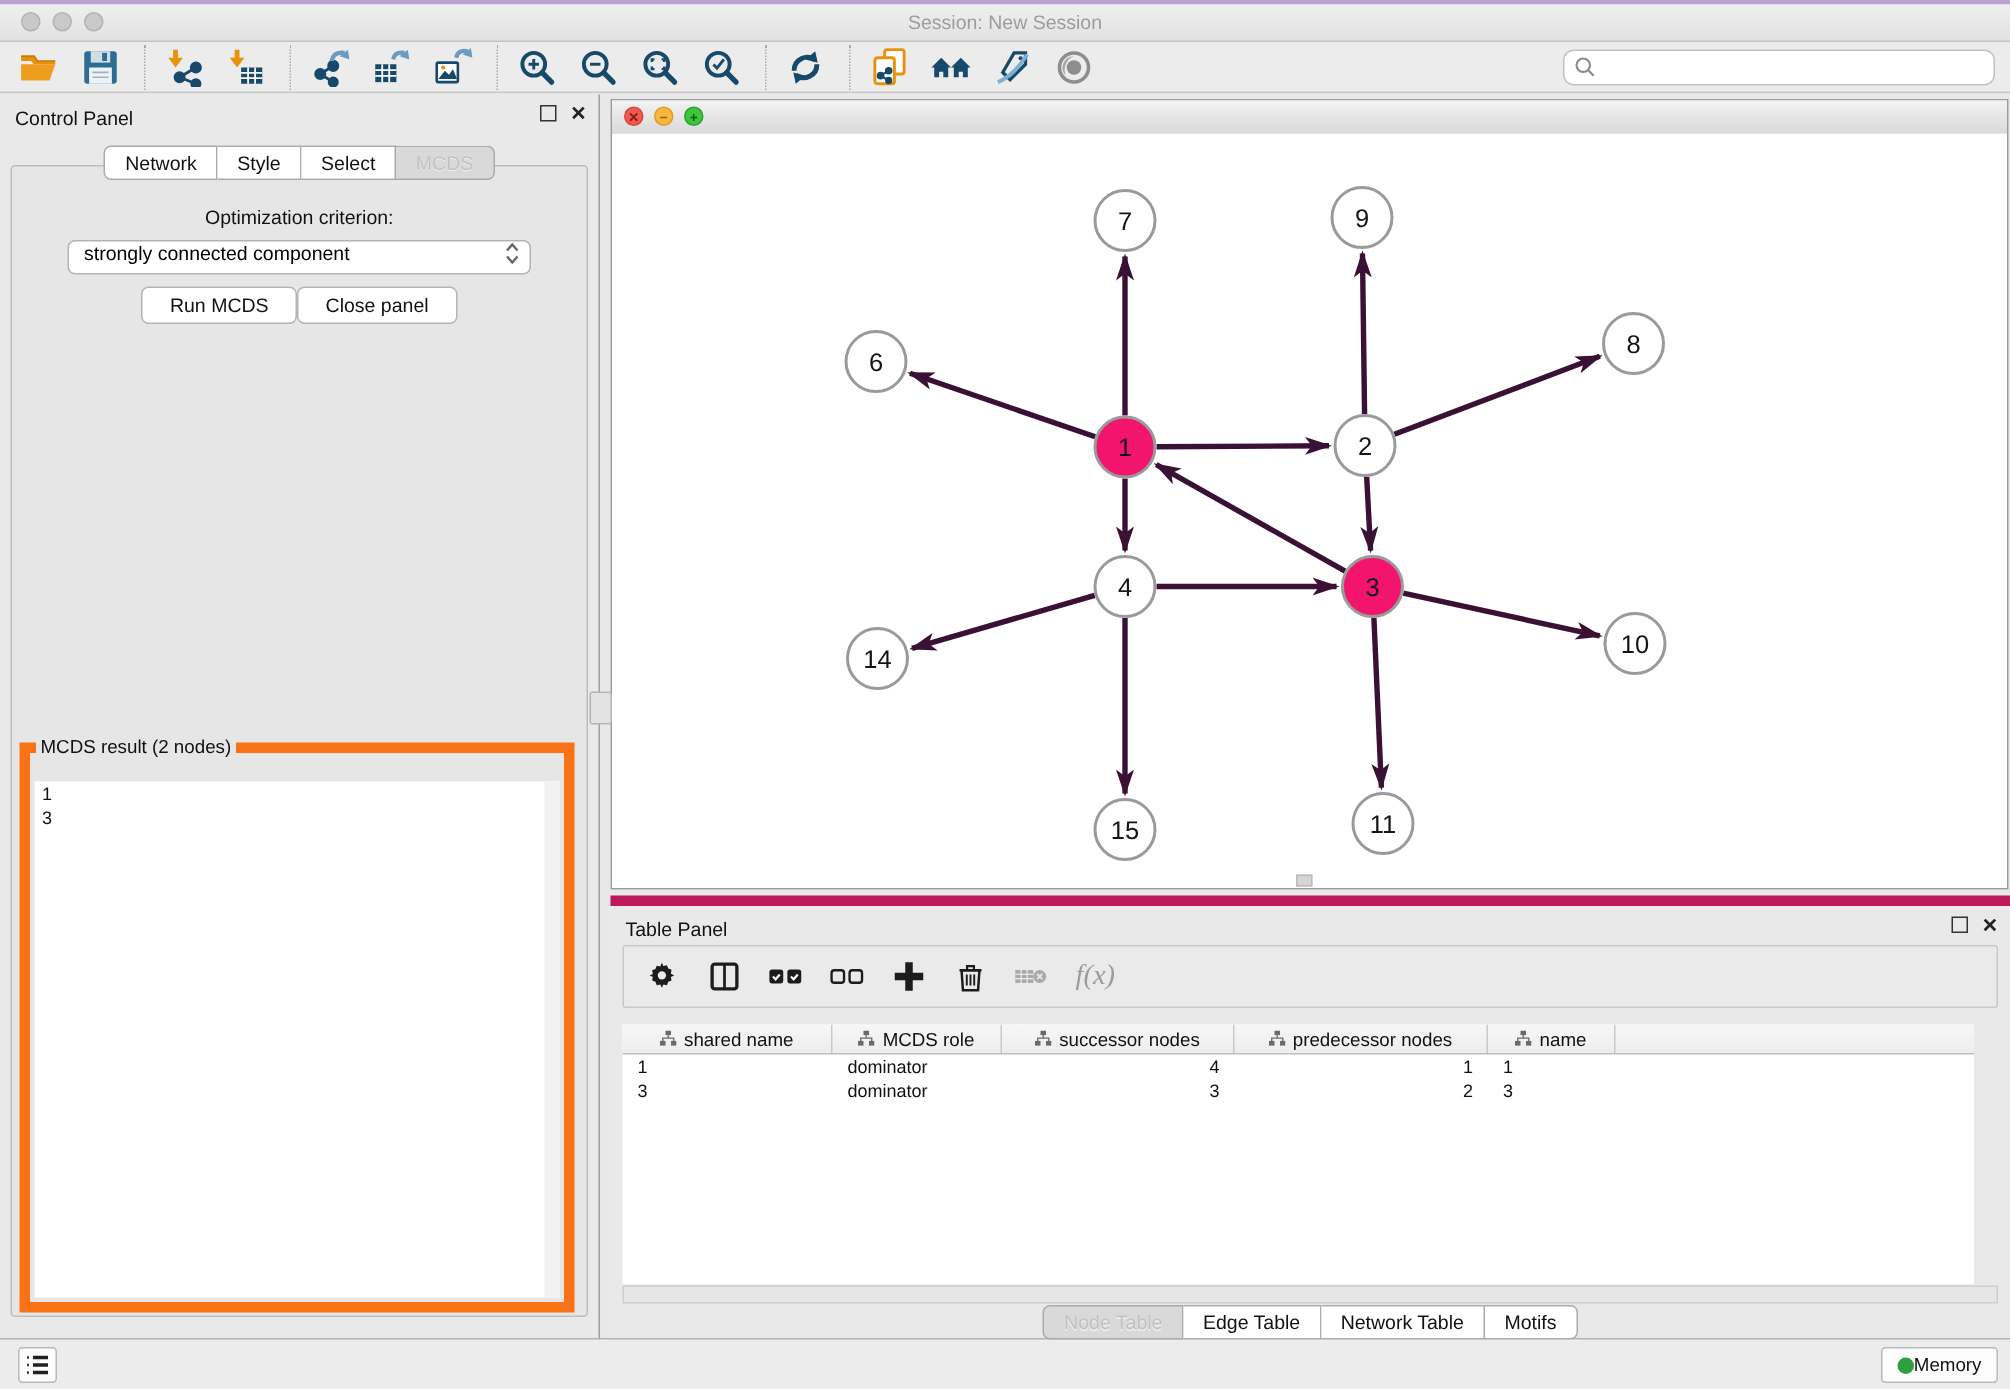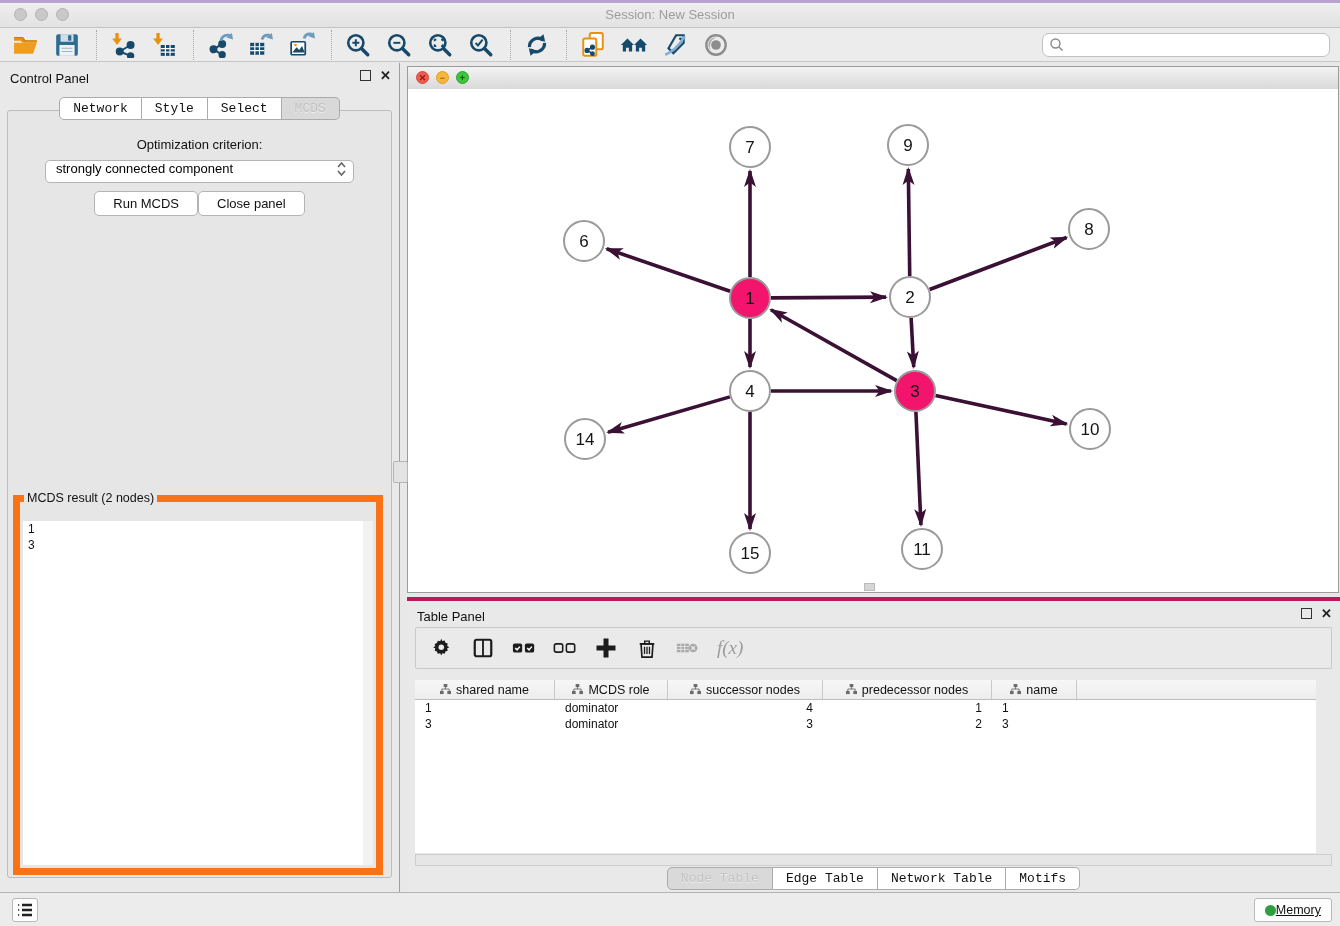--- a/index.html
+++ b/index.html
@@ -25,21 +25,21 @@
 
   
   .control-panel{position:absolute;left:0;top:63px;width:400px;height:829px;background:#e9e9e9;
                  border-right:1px solid #9e9e9e;box-sizing:border-box;}
   .panel-title{position:absolute;left:10px;top:8px;font-size:13px;color:#111;}
   .panel-btns{position:absolute;right:8px;top:7px;display:flex;gap:9px;align-items:center;}
   .float-ic{width:11px;height:11px;border:1.5px solid #333;box-sizing:border-box;}
   .close-ic{font-size:13px;font-weight:bold;color:#222;line-height:11px;}
   .tabs-row{position:absolute;left:0;right:0;display:flex;justify-content:center;z-index:3;}
   .tab{height:21px;line-height:21px;padding:0 13px;font-size:13px;background:#fff;color:#111;
-       border:1px solid #ababab;border-left:none;cursor:default;font-family:Liberation Mono, monospace;}
+       border:1px solid #ababab;border-left:none;cursor:default;}
   .tab:first-child{border-left:1px solid #ababab;border-radius:5px 0 0 5px;}
   .tab:last-child{border-radius:0 5px 5px 0;}
   .tab.sel{background:#d9d9d9;color:#c2c2c2;text-shadow:0 1px 0 #eee;}
   .cp-tabs{top:34px;}
   .cp-box{position:absolute;left:7px;right:7px;top:47px;bottom:14px;background:#e6e6e6;
           border:1px solid #bdbdbd;border-radius:3px;}
   .opt-label{position:absolute;left:0;right:0;top:26px;text-align:center;font-size:13px;color:#111;}
   .dropdown{position:absolute;left:37px;right:37px;top:49px;height:23px;background:#fff;
             border:1px solid #b4b4b4;border-radius:5px;display:flex;align-items:flex-start;
             padding:0 6px 16px 10px;font-size:13px;box-sizing:border-box;}
@@ -66,40 +66,40 @@
        align-items:center;justify-content:center;box-sizing:border-box;}
   .nfl.red{background:#f05b51;border:1px solid #d8473d;color:#8e1813;}
   .nfl.yel{background:#f6b73c;border:1px solid #dd9e26;color:#8f6708;}
   .nfl.grn{background:#3ec53c;border:1px solid #2da32c;color:#0b5e0d;}
   .nf-title{position:absolute;left:0;right:0;top:3px;text-align:center;font-size:13px;color:#111;}
   .nf-canvas{position:absolute;left:0;top:22px;right:0;bottom:0;background:#fff;}
   .nf-grip{position:absolute;left:456px;bottom:1px;width:9px;height:6px;background:#d6d6d6;border:1px solid #bbb;}
 
   
   .table-panel{position:absolute;left:407px;top:597px;width:933px;height:295px;background:#e9e9e9;
-               border-top:4px solid #be185d;box-sizing:border-box;}
+               border-top:7px solid #be185d;box-sizing:border-box;}
   .tp-toolbar{position:absolute;left:8px;right:8px;top:26px;height:42px;background:#eaeaea;
               border:1px solid #c9c9c9;border-radius:2px;display:flex;align-items:center;padding-left:14px;box-sizing:border-box;}
   .tp-ic{margin-right:17px;display:flex;align-items:center;justify-content:center;width:24px;height:26px;}
   .fx-label{font-family:"Liberation Serif",serif;font-style:italic;font-size:19px;color:#9c9c9c;}
   .tbl{position:absolute;left:8px;right:24px;top:79px;height:173px;background:#fff;overflow:hidden;}
   .tbl-head{display:flex;height:19px;background:linear-gradient(#f7f7f7,#ededed);border-bottom:1px solid #bdbdbd;}
   .th{display:flex;align-items:center;justify-content:center;gap:5px;font-size:12.5px;color:#111;
       border-right:1px solid #c9c9c9;box-sizing:border-box;height:19px;}
   .tr{display:flex;height:16px;}
   .td{font-size:12px;color:#111;box-sizing:border-box;padding:1px 10px 0 10px;overflow:hidden;white-space:nowrap;}
   .hscroll{position:absolute;left:8px;right:8px;top:253px;height:12px;background:#e6e6e6;border:1px solid #cecece;box-sizing:border-box;}
   .tbl-tabs{top:266px;}
 
   
   .statusbar{position:absolute;left:0;right:0;top:892px;height:34px;background:#ececec;border-top:1px solid #b3b3b3;}
   .sb-btn{position:absolute;top:5px;height:24px;background:#fdfdfd;border:1px solid #b9b9b9;border-radius:3px;
           display:flex;align-items:center;justify-content:center;box-sizing:border-box;}
   .sb-list{left:12px;width:26px;}
-  .sb-mem{right:8px;padding:0 10px;gap:0;font-size:12.5px;color:#111;text-decoration:underline;}
+  .sb-mem{right:8px;padding:0 10px;gap:0;font-size:12.5px;color:#111;}
   .mem-dot{width:11px;height:11px;border-radius:50%;}
 </style>
 </head>
 <body>
 
 <div class="app">
 
   <div class="purple-strip"></div>
   <div class="titlebar">
     <div class="traffic">

